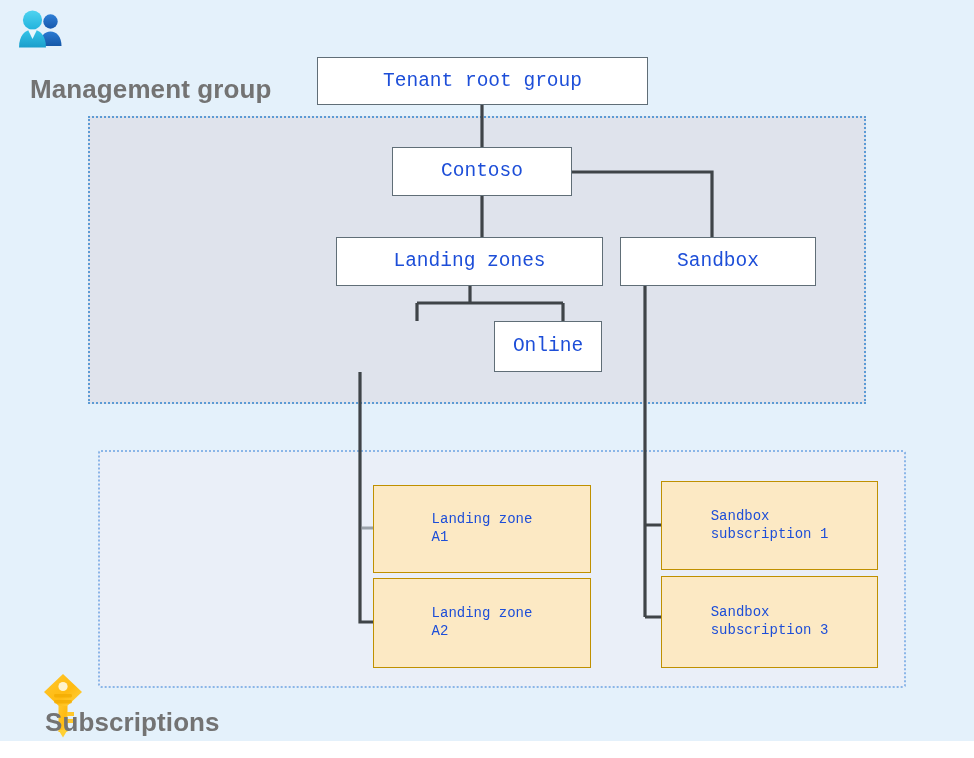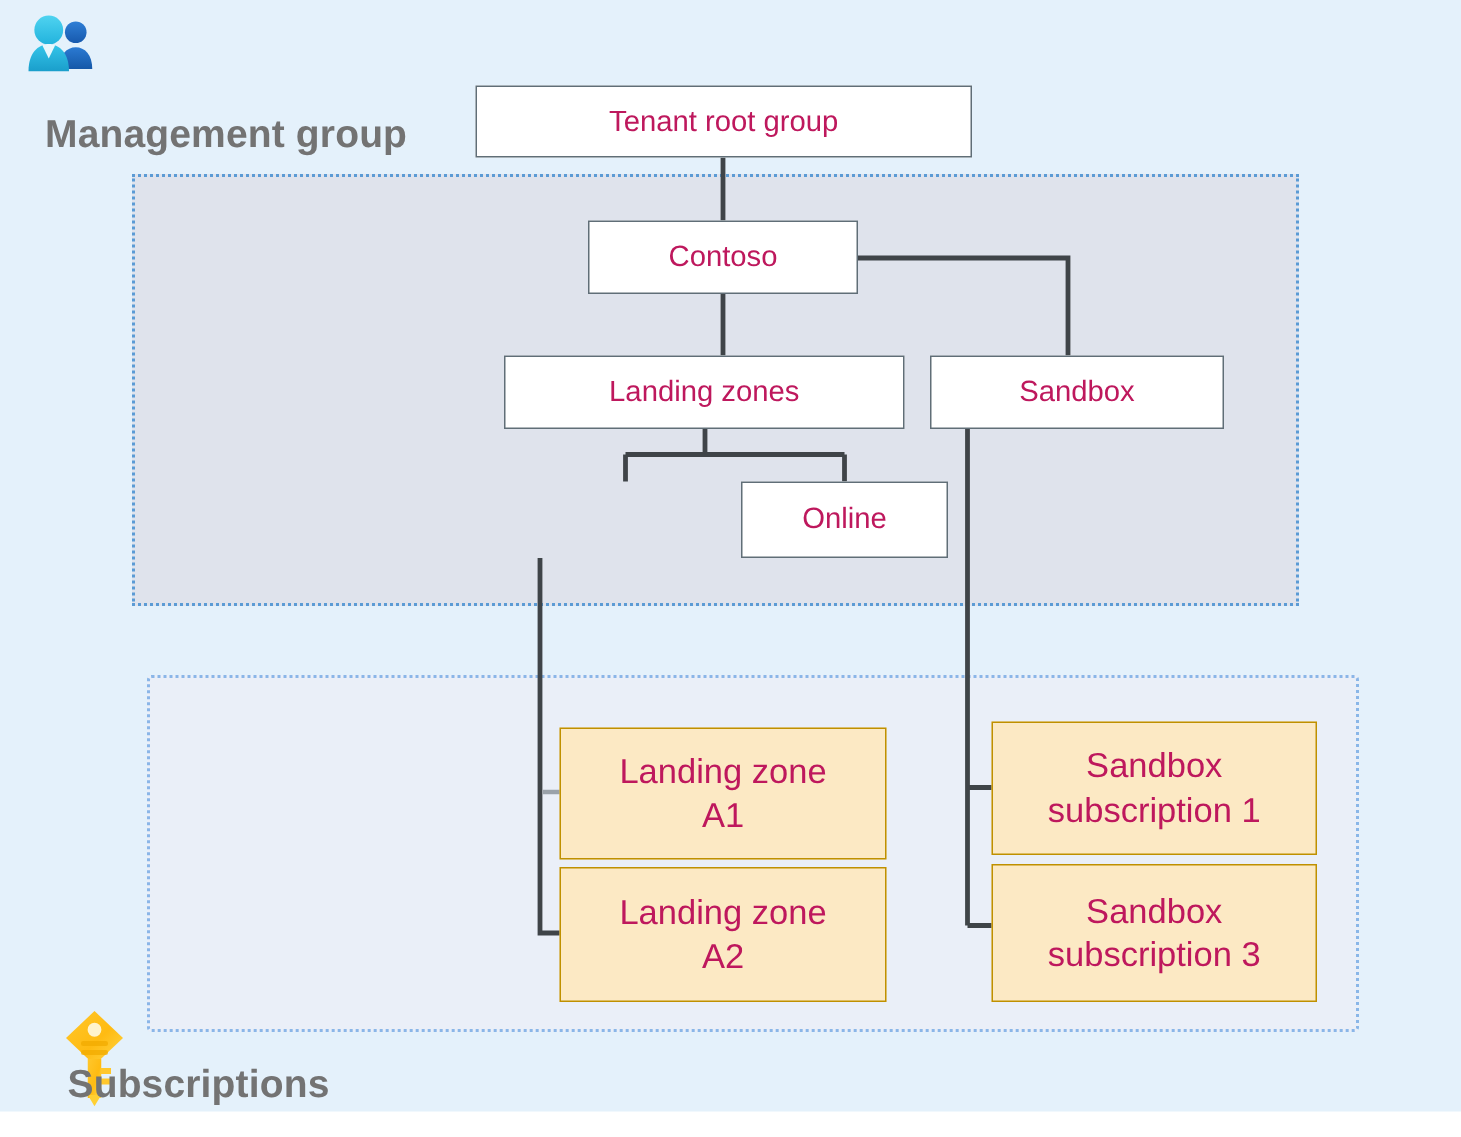--- a/index.html
+++ b/index.html
@@ -27,40 +27,41 @@
     left:98px;top:450px;width:808px;height:238px;
     background:#eaeff8;
     border:2px dotted #8ab6e8;
     border-radius:3px;
   }
 
   
   .node{
     position:absolute;box-sizing:border-box;
     display:flex;align-items:center;justify-content:center;
-    text-align:center;line-height:1.28;
-    color:#be185d;
+    text-align:left;line-height:1.28;
+    color:#1d4ed8;
+    font-family:Liberation Mono, monospace;
   }
   .node.mgnode{
     background:#ffffff;
     border:1.6px solid #606e77;
     font-size:19.5px;
   }
   .node.subnode{
     background:#fce9c4;
     border:1.6px solid #bf9000;
-    font-size:23px;
+    font-size:14px;
   }
 
   #n-tenant{left:317px;top:57px;width:331px;height:48px;}
   #n-contoso{left:392px;top:147px;width:180px;height:49px;}
   #n-landing{left:336px;top:237px;width:267px;height:49px;}
   #n-sandbox{left:620px;top:237px;width:196px;height:49px;}
   #n-corp{left:350px;top:321px;width:134px;height:51px;}
-  #n-online{left:494px;top:321px;width:138px;height:51px;}
+  #n-online{left:494px;top:321px;width:108px;height:51px;}
 
   #s-lz-a1{left:373px;top:485px;width:218px;height:88px;}
   #s-lz-a2{left:373px;top:578px;width:218px;height:90px;}
   #s-sb-1{left:661px;top:481px;width:217px;height:89px;}
   #s-sb-2{left:661px;top:576px;width:217px;height:92px;}
 
   
   .legend{
     position:absolute;display:flex;align-items:center;gap:8px;
   }

